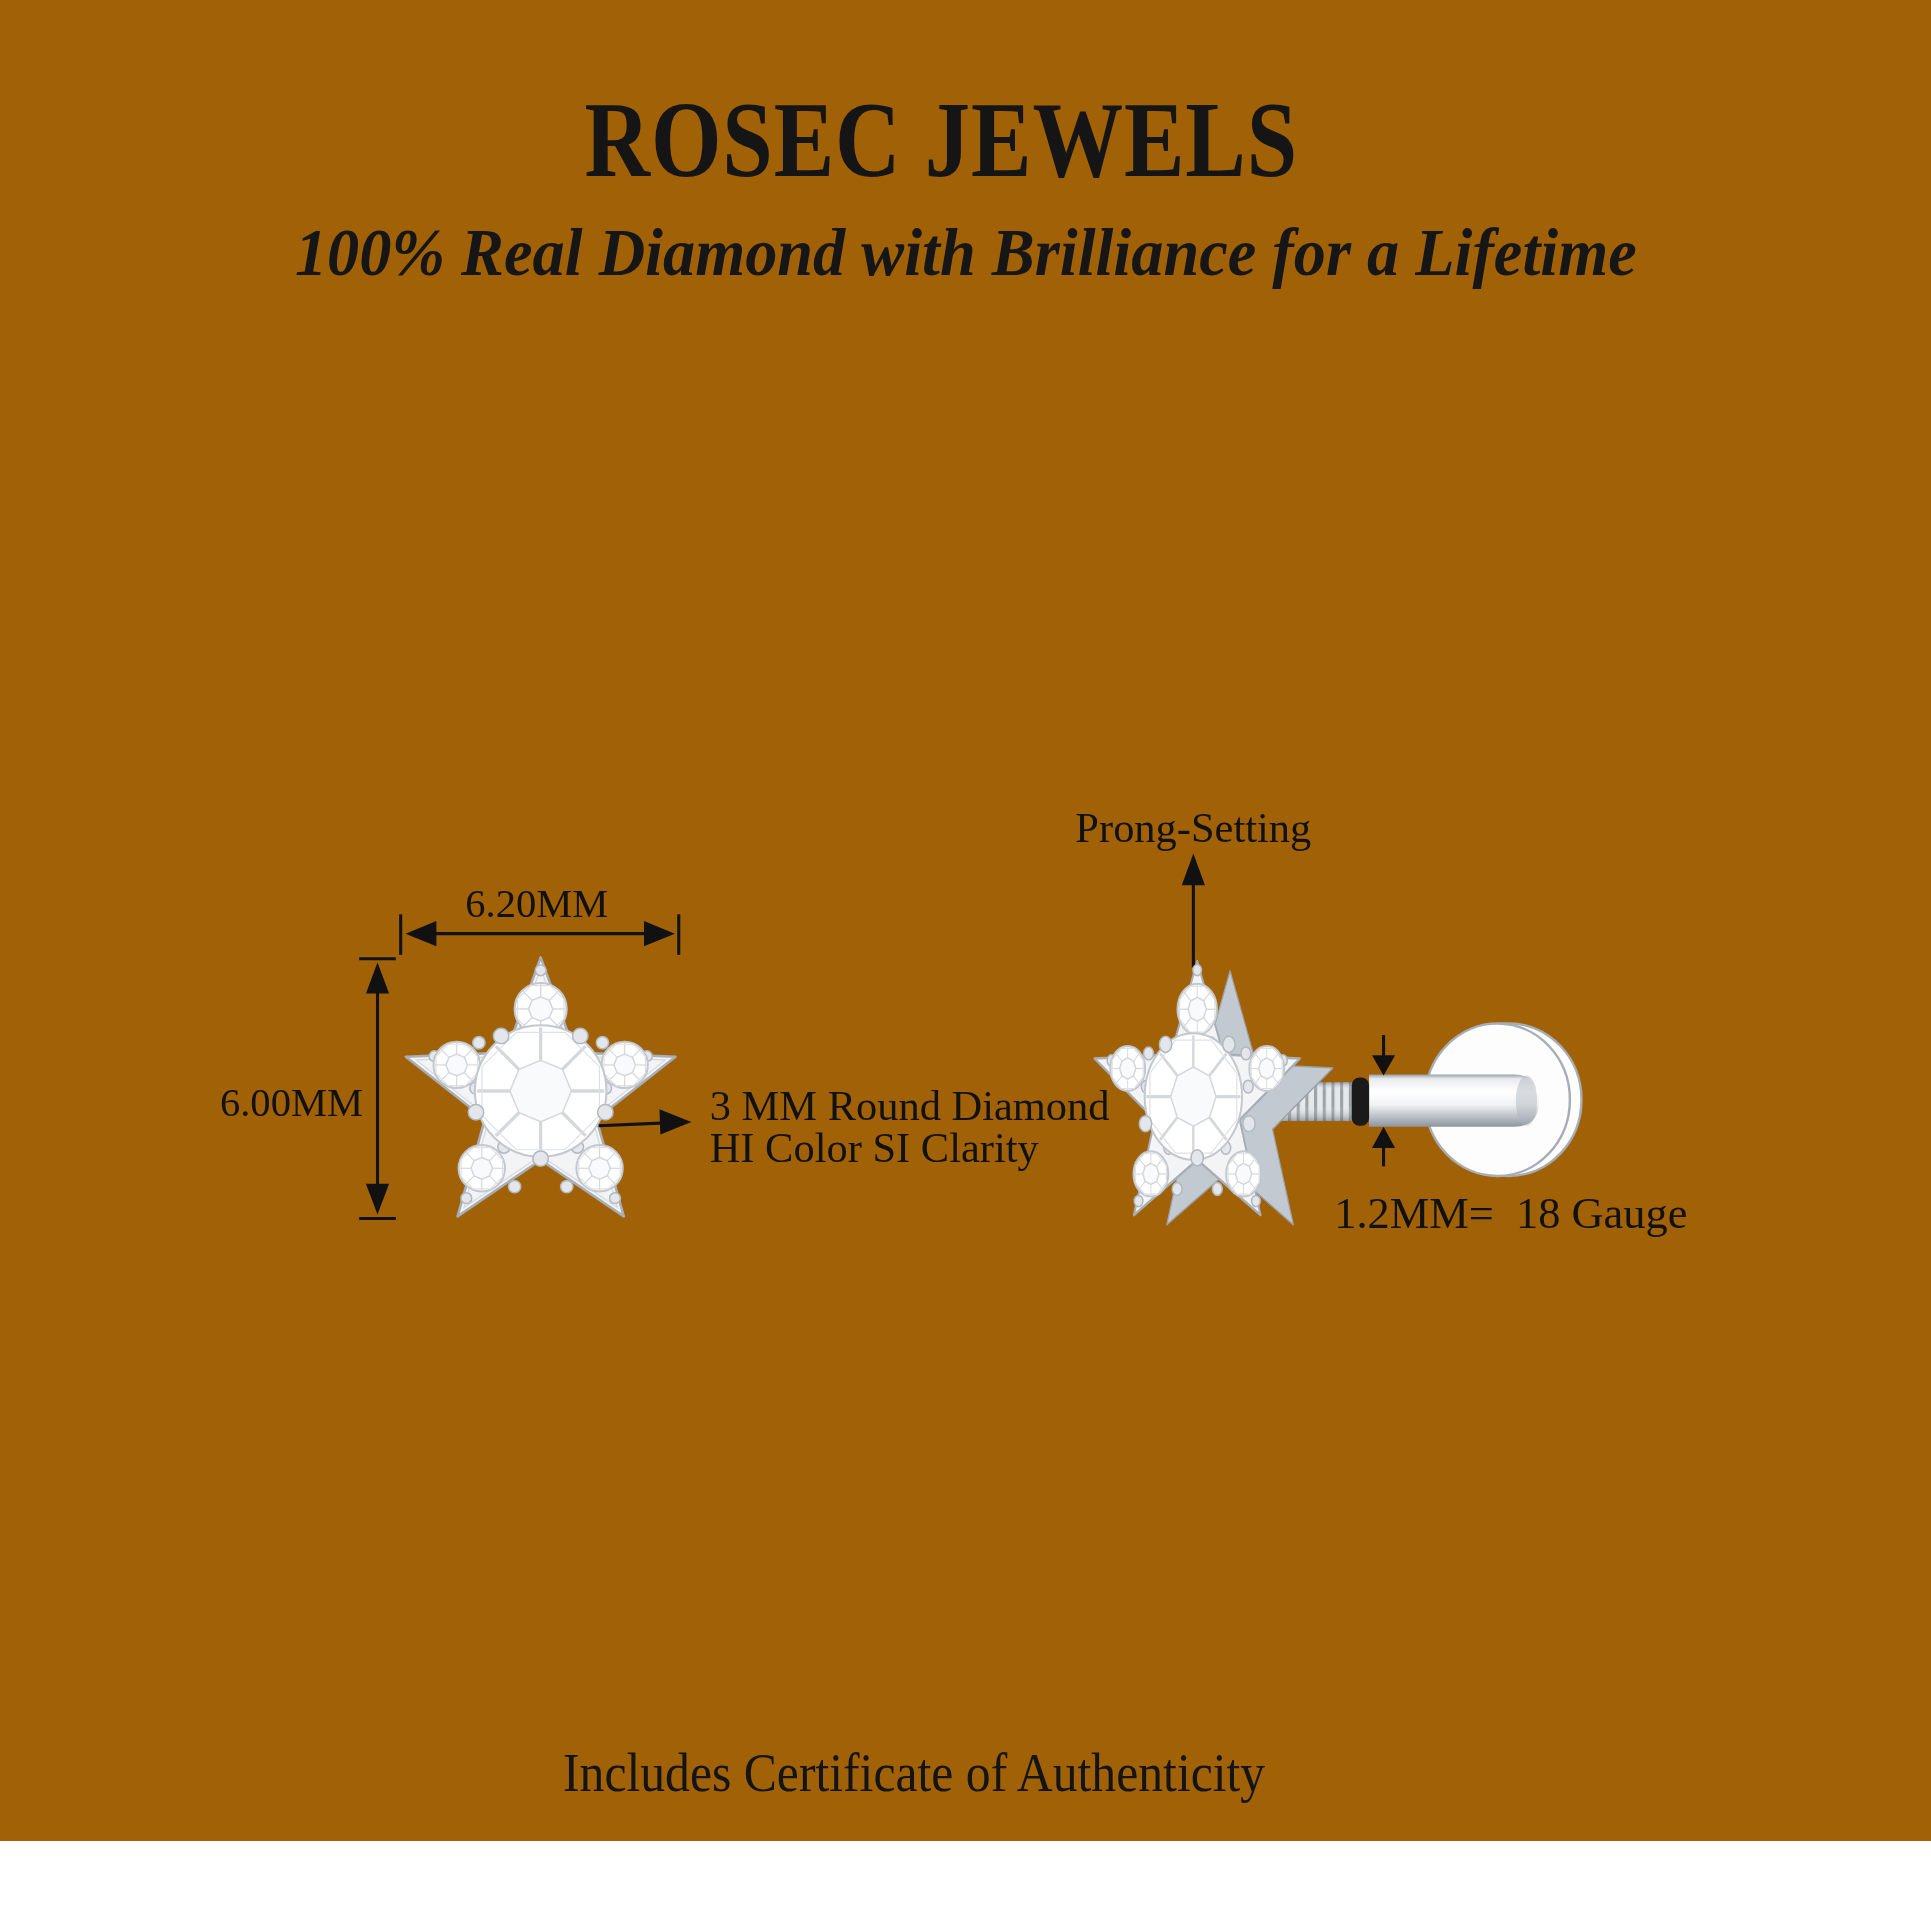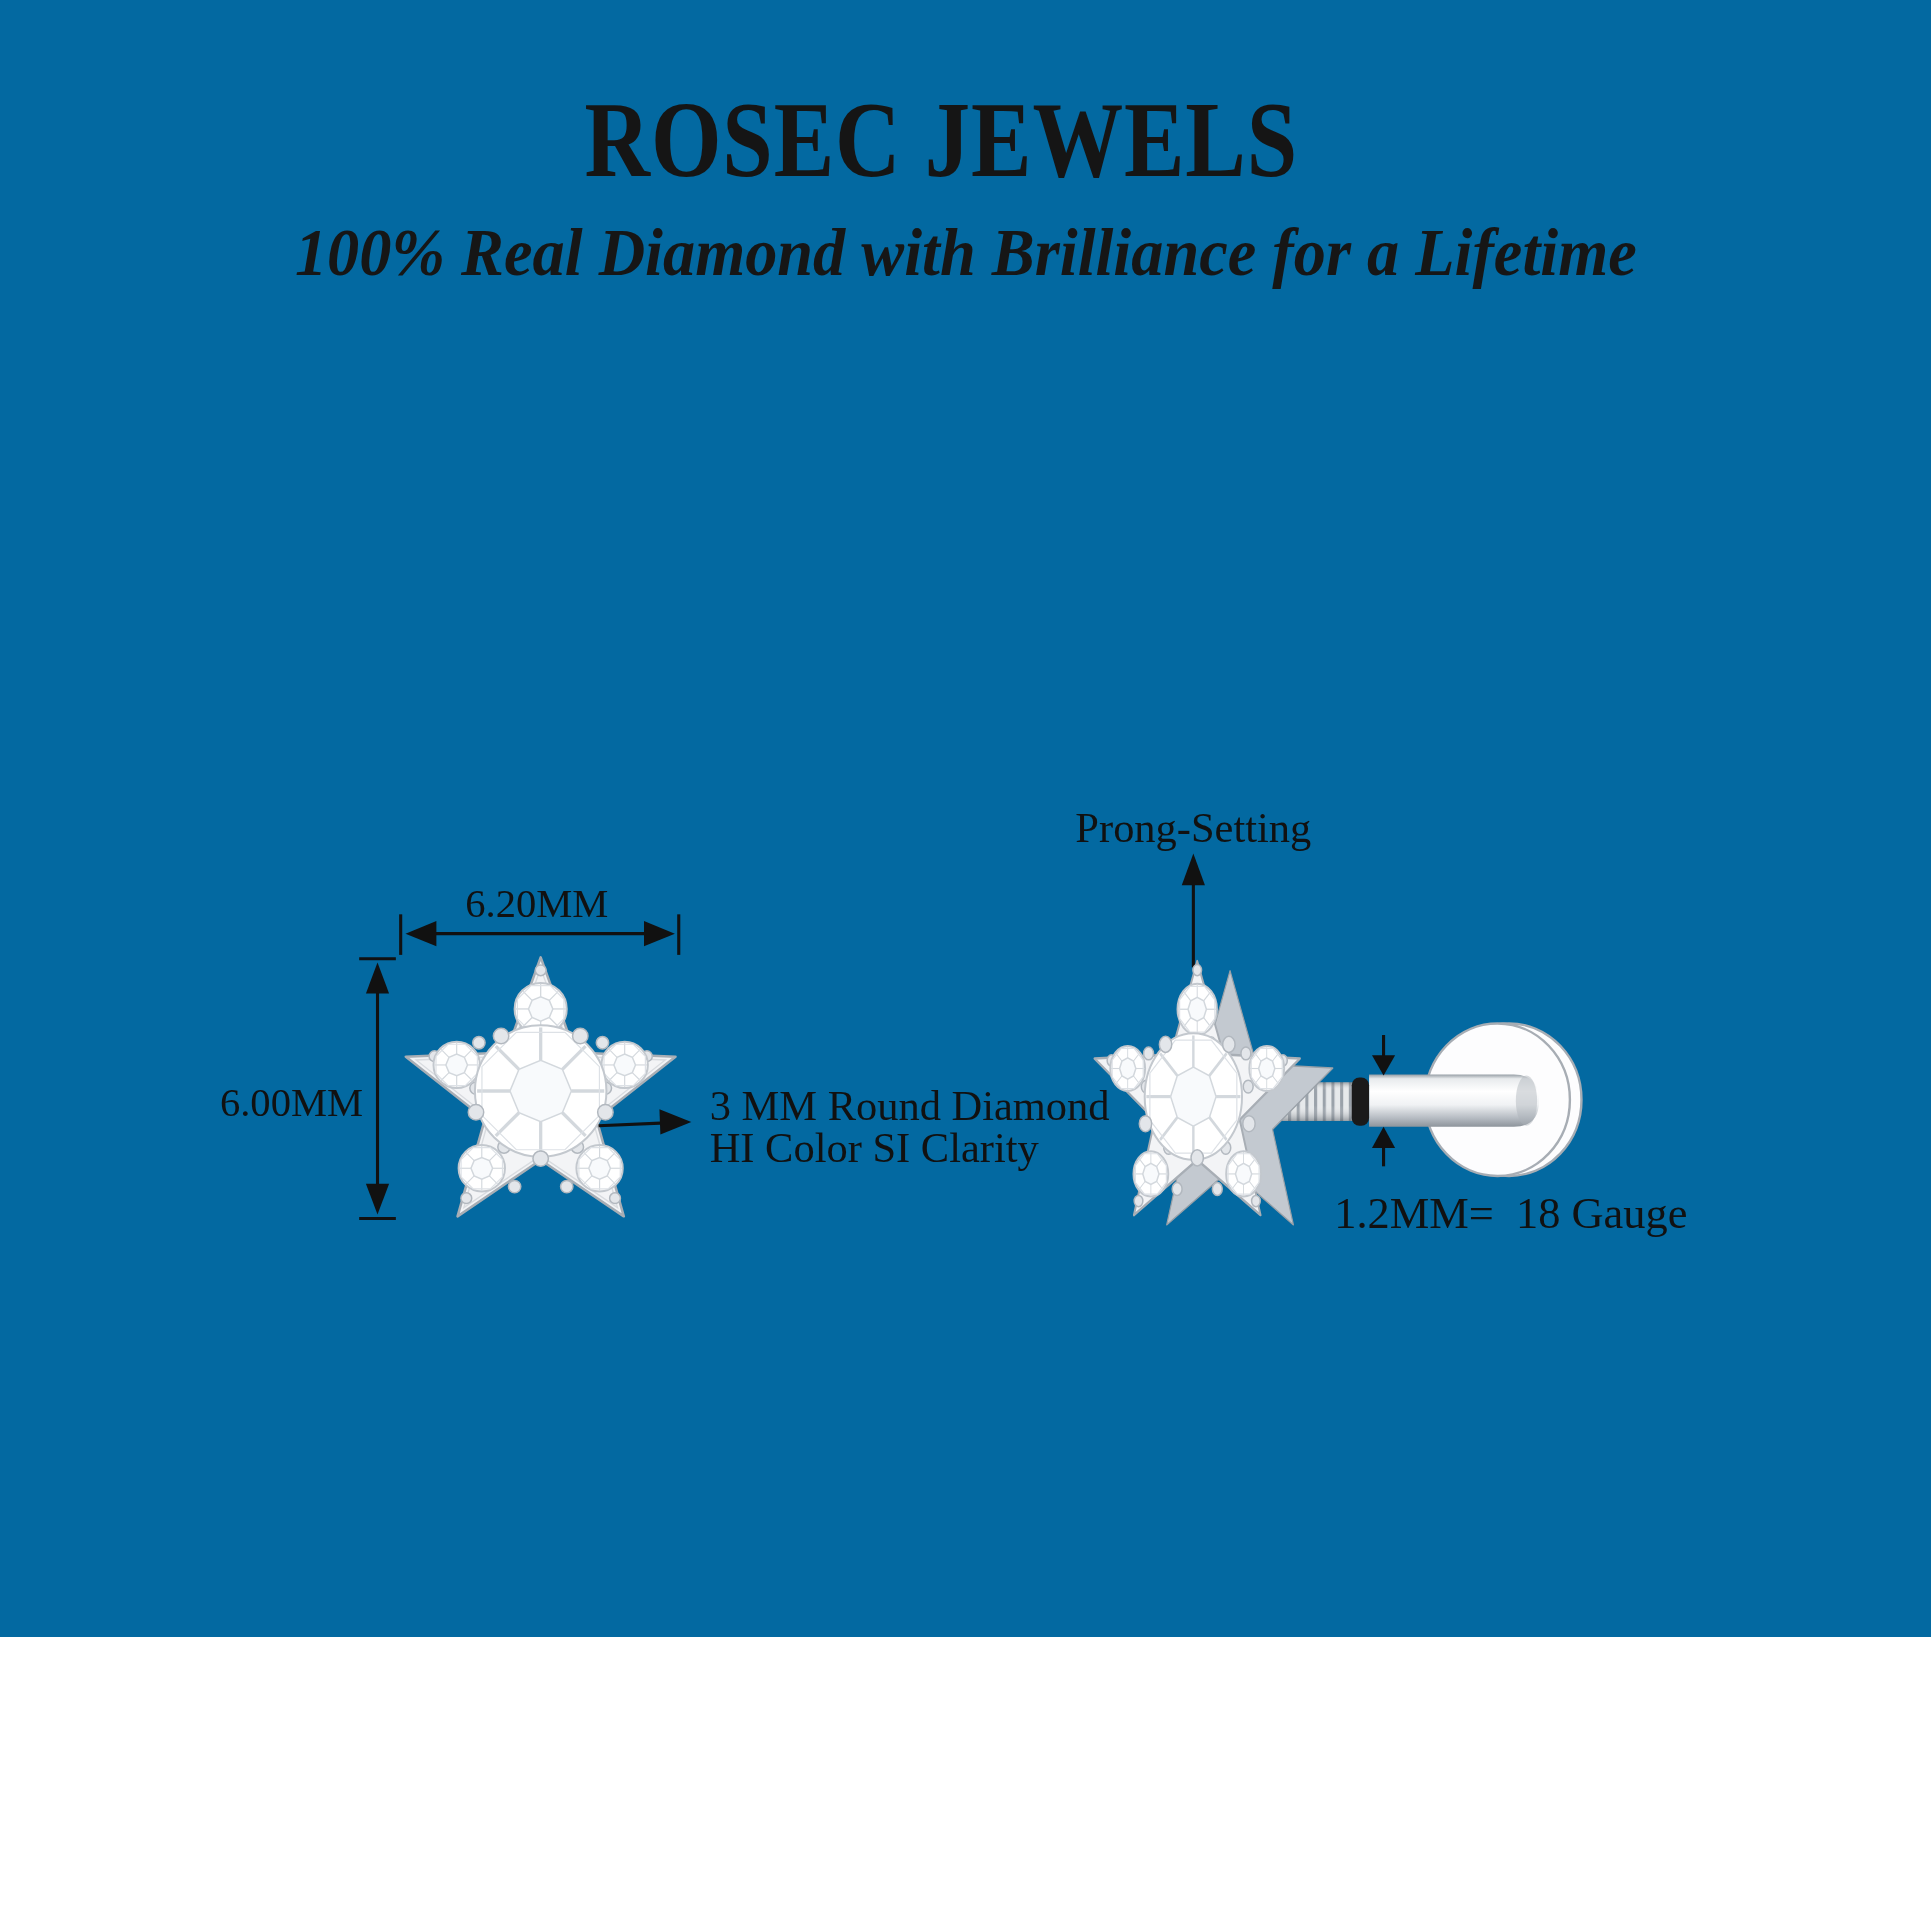--- a/index.html
+++ b/index.html
@@ -1,17 +1,17 @@
 <!DOCTYPE html>
 <html><head>
 <meta charset="utf-8">
 <style>
   html,body{margin:0;padding:0;background:#ffffff;}
   #canvas{
-    position:relative;width:1931px;height:1637px;background:#0369a1;
+    position:relative;width:1931px;height:1841px;background:#a16207;
     font-family:"Liberation Serif", serif;color:#111;overflow:hidden;
   }
   .center-row{position:absolute;left:0;width:1931px;text-align:center;white-space:nowrap;}
   .brand-row{top:81px;}
   .brand-inner{
     display:inline-block;font-size:108px;font-weight:bold;letter-spacing:1px;color:#151515;
     transform:scaleX(.84) translateX(-29px);transform-origin:center top;line-height:1.1;
   }
   .tagline-row{top:216px;font-style:italic;}
   .tagline-inner{
@@ -203,15 +203,18 @@
 
     <g>
       <line class="dim-line" x1="1433" y1="1072" x2="1433" y2="1097"></line>
       <polygon class="dim-head" points="1433,1114 1421,1093 1445,1093"></polygon>
       <line class="dim-line" x1="1433" y1="1208" x2="1433" y2="1185"></line>
       <polygon class="dim-head" points="1433,1167 1421,1189 1445,1189"></polygon>
       <text class="gauge-text" x="1382" y="1272" xml:space="preserve">1.2MM=  18 Gauge</text>
     </g>
   </svg>
 
+  <div class="center-row footer-row">
+    <span class="footer-inner">Includes Certificate of Authenticity</span>
+  </div>
 
 </div>
 
 
 </body></html>

